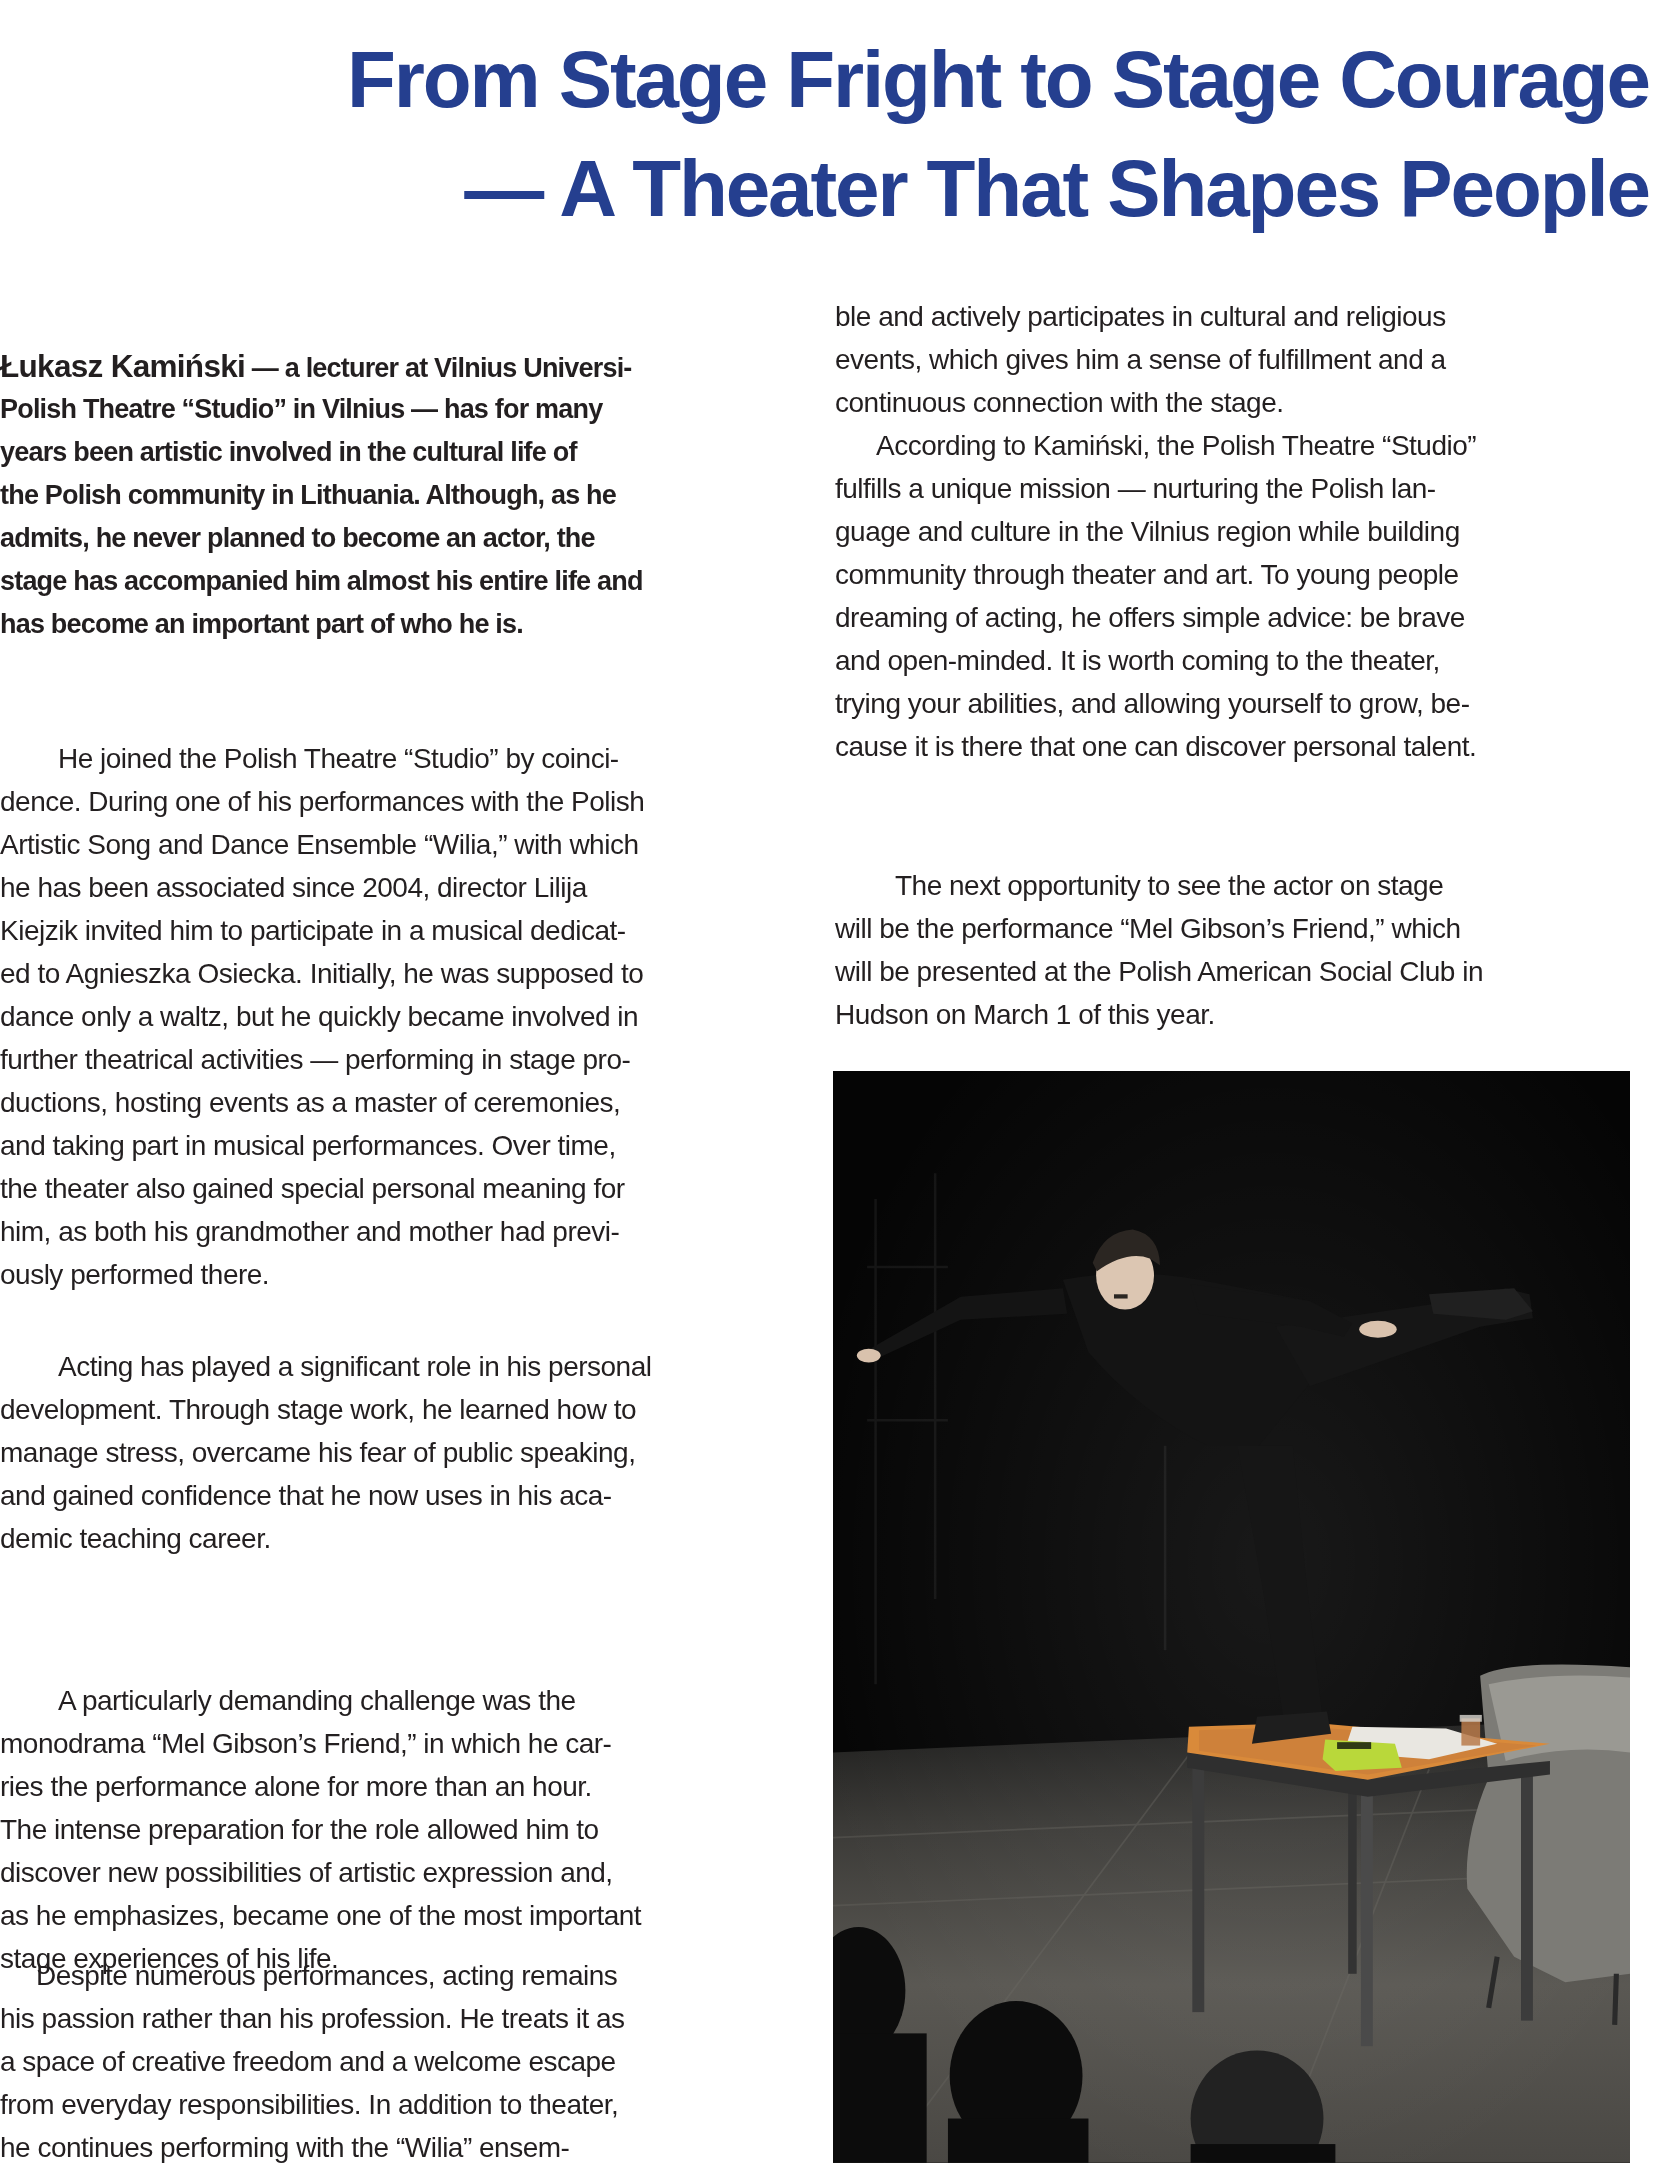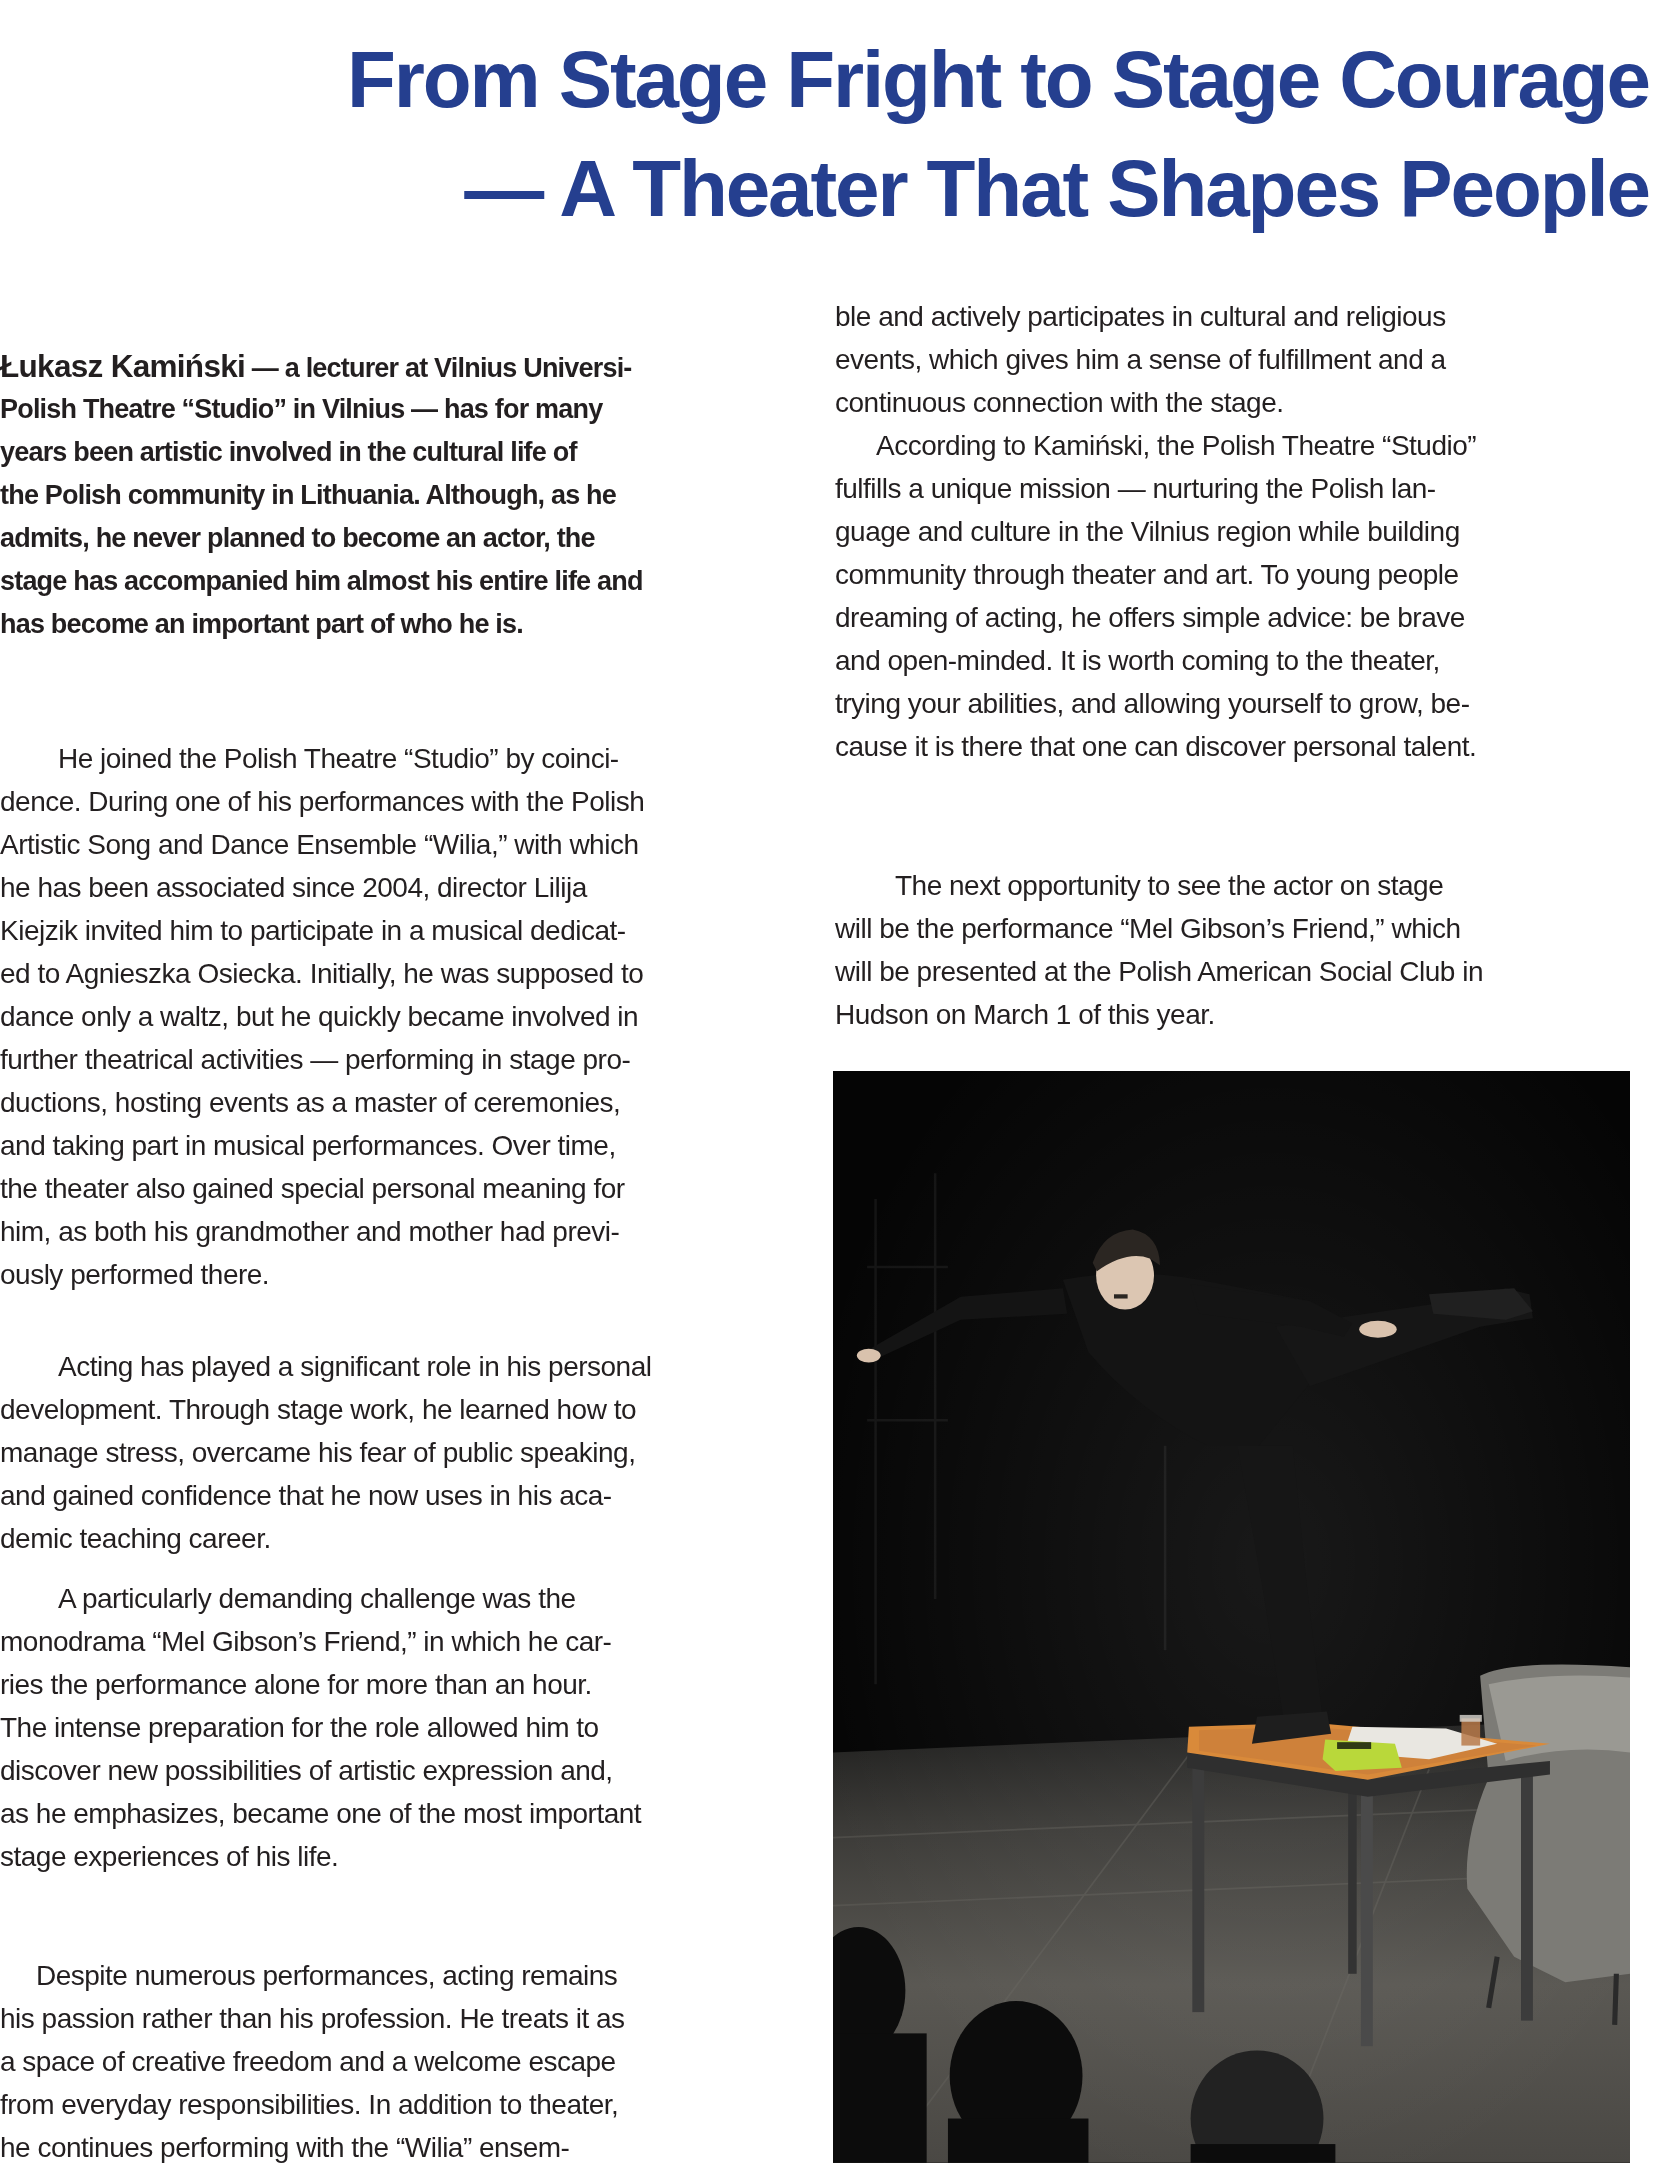--- a/index.html
+++ b/index.html
@@ -57,21 +57,21 @@
   </div>
 
   <div class="para" style="top:1345px;">
     <span class="line" style="padding-left:58px">Acting has played a significant role in his personal</span>
     <span class="line">development. Through stage work, he learned how to</span>
     <span class="line">manage stress, overcame his fear of public speaking,</span>
     <span class="line">and gained confidence that he now uses in his aca-</span>
     <span class="line">demic teaching career.</span>
   </div>
 
-  <div class="para" style="top:1577px;">
+  <div class="para" style="top:1679px;">
     <span class="line" style="padding-left:58px">A particularly demanding challenge was the</span>
     <span class="line">monodrama “Mel Gibson’s Friend,” in which he car-</span>
     <span class="line">ries the performance alone for more than an hour.</span>
     <span class="line">The intense preparation for the role allowed him to</span>
     <span class="line">discover new possibilities of artistic expression and,</span>
     <span class="line">as he emphasizes, became one of the most important</span>
     <span class="line">stage experiences of his life.</span>
   </div>
 
   <div class="para" style="top:1954px;">

